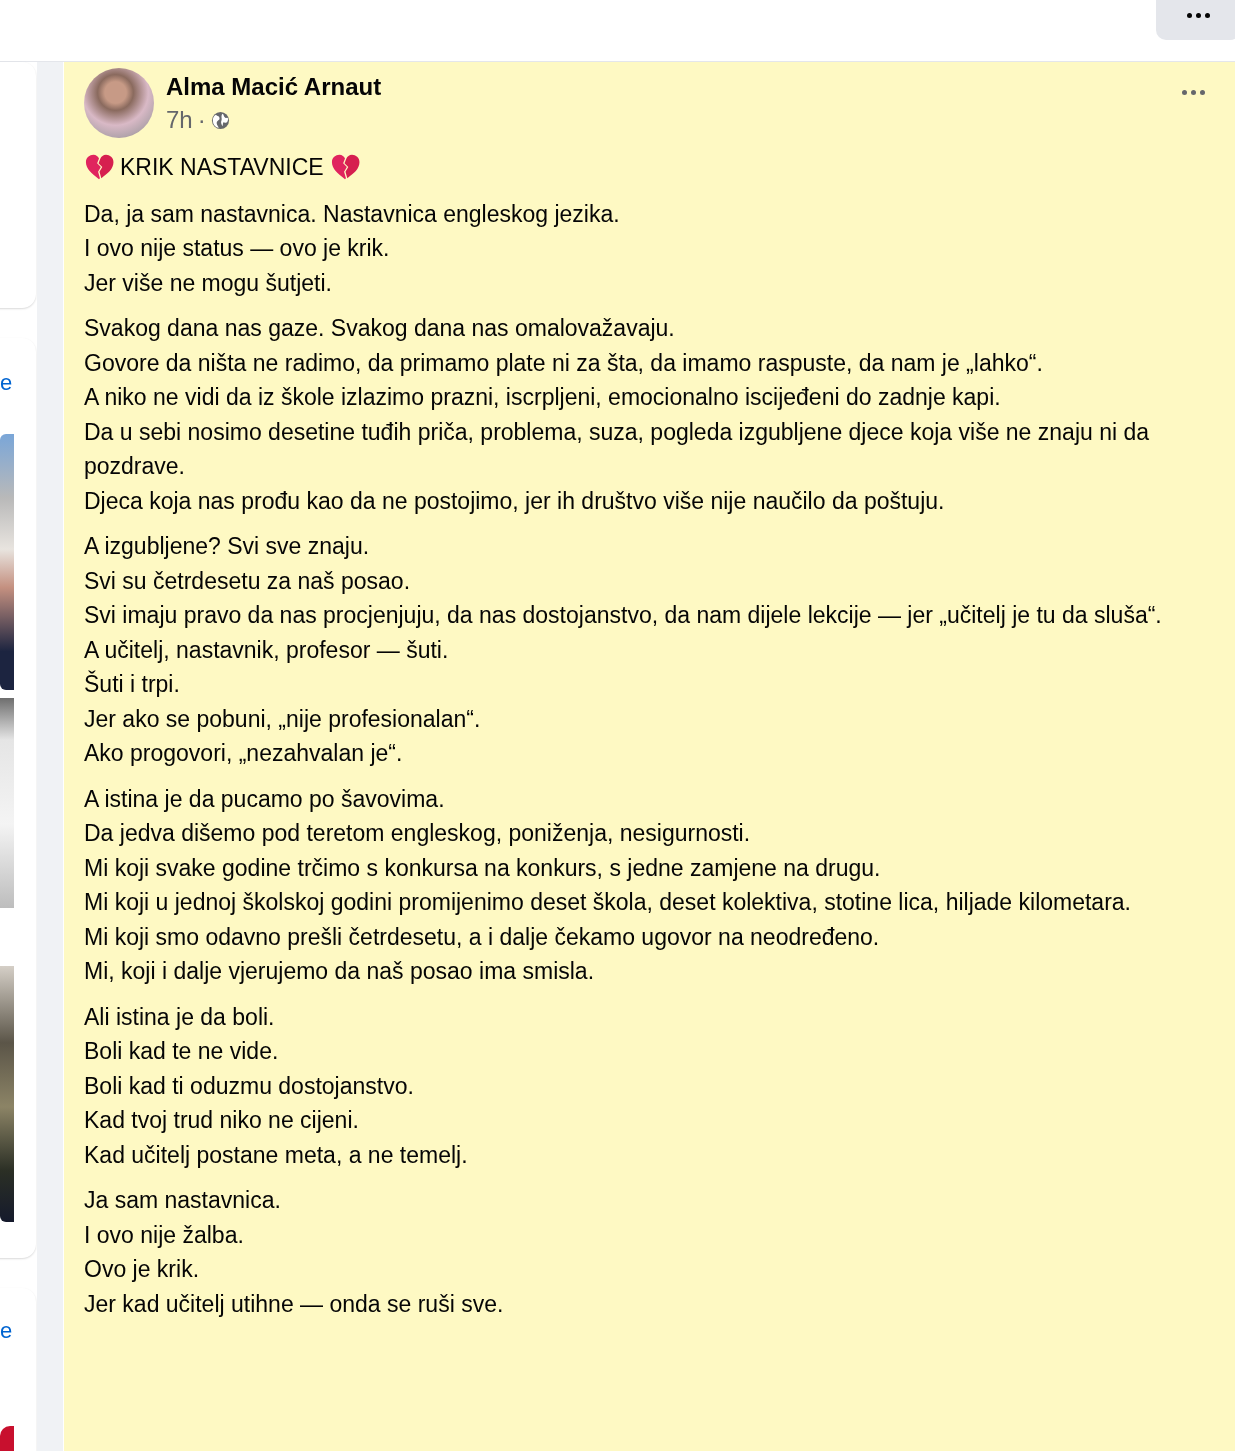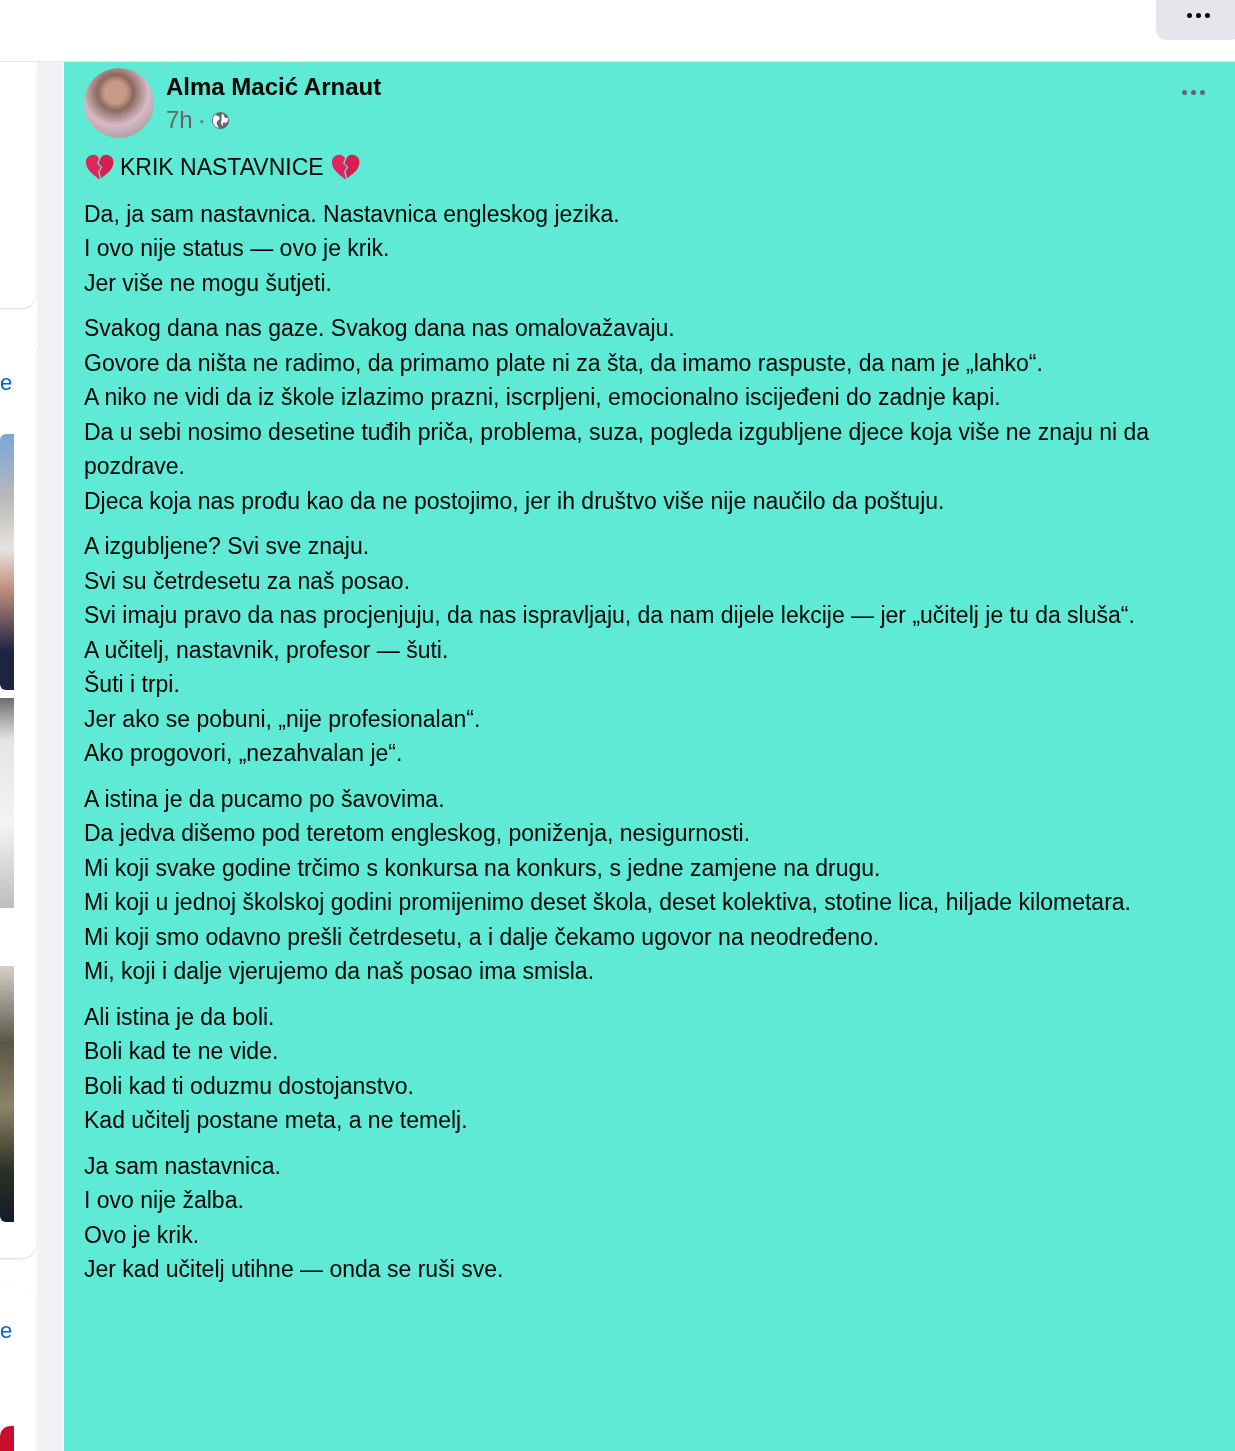--- a/index.html
+++ b/index.html
@@ -10,21 +10,21 @@
   .top-more { position: absolute; left: 1156px; top: -10px; width: 84px; height: 50px; background: #e4e6eb; border-radius: 10px; display: flex; align-items: center; justify-content: center; cursor: pointer; }
   .dots { display: flex; gap: 4px; }
   .dots span { width: 5px; height: 5px; border-radius: 50%; background: #050505; display: block; }
 
   .gutter { position: absolute; left: 37px; top: 62px; width: 26px; height: 1389px; background: #f0f2f5; }
 
   .side-card { position: absolute; left: -20px; width: 56px; background: #ffffff; border-radius: 0 14px 14px 0; box-shadow: 0 1px 2px rgba(0,0,0,0.15); overflow: hidden; }
   .side-card .see { position: absolute; left: 20px; color: #0064d1; font-size: 22px; }
   .side-thumb { position: absolute; left: 20px; width: 14px; }
 
-  .post { position: absolute; left: 64px; top: 62px; width: 1171px; height: 1389px; background: #5eead4; }
+  .post { position: absolute; left: 64px; top: 62px; width: 1171px; height: 1389px; background: #fef9c3; }
   .post-header { position: absolute; left: 20px; top: 6px; display: flex; align-items: center; }
   .avatar { width: 70px; height: 70px; border-radius: 50%; overflow: hidden; background: radial-gradient(circle at 45% 35%, #c79a86 0 18%, #8a6a5e 30%, #d9b9c6 55%, #b3a4ac 75%, #6b5e63 100%); margin-right: 12px; cursor: pointer; }
   .author-block { display: flex; flex-direction: column; }
   .author { font-size: 24px; font-weight: bold; color: #050505; cursor: pointer; line-height: 30px; }
   .meta { display: flex; align-items: center; font-size: 24px; color: #65676b; margin-top: 4px; }
   .meta .sep { margin: 0 5px; }
   .globe { width: 19px; height: 19px; }
 
   .post-more { position: absolute; right: 30px; top: 28px; cursor: pointer; }
   .post-more .dots span { background: #65676b; }
@@ -113,40 +113,41 @@
       <span class="line">Svakog dana nas gaze. Svakog dana nas omalovažavaju.</span>
       <span class="line">Govore da ništa ne radimo, da primamo plate ni za šta, da imamo raspuste, da nam je „lahko“.</span>
       <span class="line">A niko ne vidi da iz škole izlazimo prazni, iscrpljeni, emocionalno iscijeđeni do zadnje kapi.</span>
       <span class="line">Da u sebi nosimo desetine tuđih priča, problema, suza, pogleda izgubljene djece koja više ne znaju ni da pozdrave.</span>
       <span class="line">Djeca koja nas prođu kao da ne postojimo, jer ih društvo više nije naučilo da poštuju.</span>
     </div>
 
     <div class="para">
       <span class="line">A izgubljene? Svi sve znaju.</span>
       <span class="line">Svi su četrdesetu za naš posao.</span>
-      <span class="line">Svi imaju pravo da nas procjenjuju, da nas ispravljaju, da nam dijele lekcije — jer „učitelj je tu da sluša“.</span>
+      <span class="line">Svi imaju pravo da nas procjenjuju, da nas dostojanstvo, da nam dijele lekcije — jer „učitelj je tu da sluša“.</span>
       <span class="line">A učitelj, nastavnik, profesor — šuti.</span>
       <span class="line">Šuti i trpi.</span>
       <span class="line">Jer ako se pobuni, „nije profesionalan“.</span>
       <span class="line">Ako progovori, „nezahvalan je“.</span>
     </div>
 
     <div class="para">
       <span class="line">A istina je da pucamo po šavovima.</span>
       <span class="line">Da jedva dišemo pod teretom engleskog, poniženja, nesigurnosti.</span>
       <span class="line">Mi koji svake godine trčimo s konkursa na konkurs, s jedne zamjene na drugu.</span>
       <span class="line">Mi koji u jednoj školskoj godini promijenimo deset škola, deset kolektiva, stotine lica, hiljade kilometara.</span>
       <span class="line">Mi koji smo odavno prešli četrdesetu, a i dalje čekamo ugovor na neodređeno.</span>
       <span class="line">Mi, koji i dalje vjerujemo da naš posao ima smisla.</span>
     </div>
 
     <div class="para">
       <span class="line">Ali istina je da boli.</span>
       <span class="line">Boli kad te ne vide.</span>
       <span class="line">Boli kad ti oduzmu dostojanstvo.</span>
+      <span class="line">Kad tvoj trud niko ne cijeni.</span>
       <span class="line">Kad učitelj postane meta, a ne temelj.</span>
     </div>
 
     <div class="para">
       <span class="line">Ja sam nastavnica.</span>
       <span class="line">I ovo nije žalba.</span>
       <span class="line">Ovo je krik.</span>
       <span class="line">Jer kad učitelj utihne — onda se ruši sve.</span>
     </div>
   </div>

